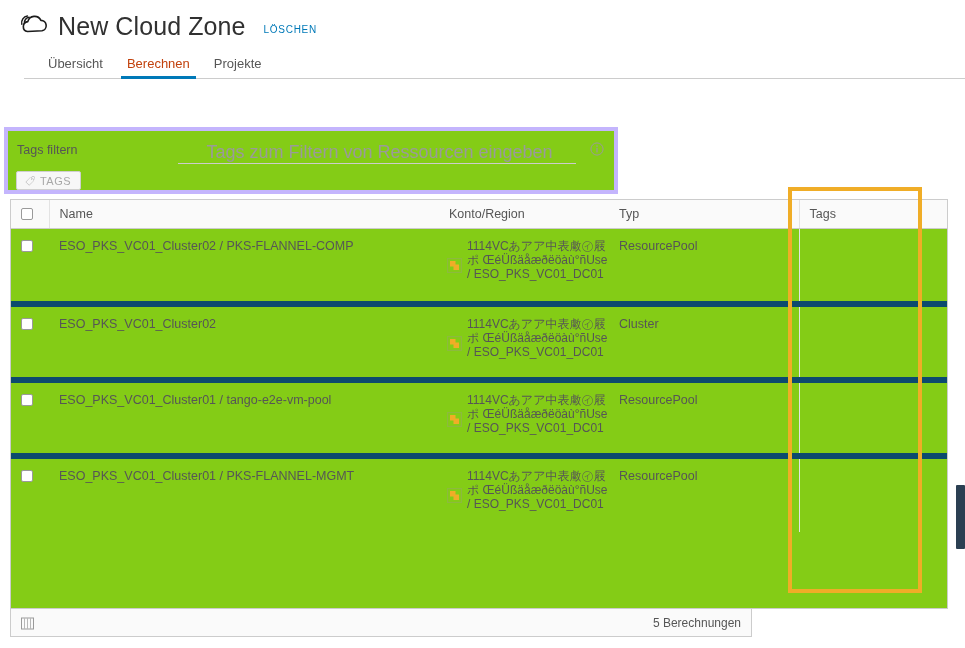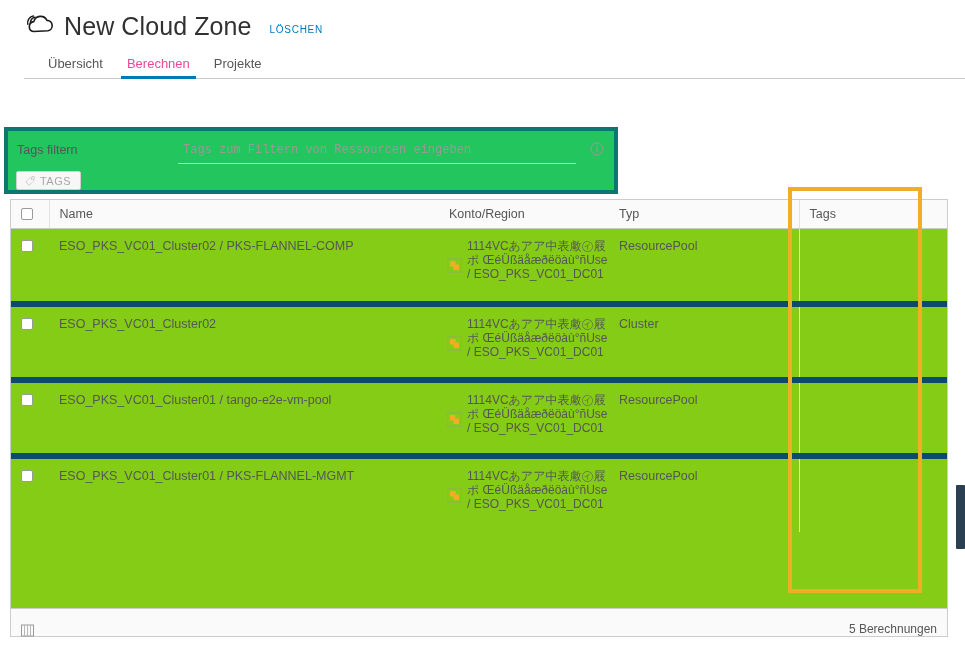--- a/index.html
+++ b/index.html
@@ -8,21 +8,21 @@
     background: #ffffff;
     font-family: "Liberation Sans", sans-serif;
     color: #565656;
     overflow: hidden;
   }
   #app { position: relative; width: 965px; height: 648px; }
 
   
   .page-header {
     display: flex; align-items: center;
-    padding: 10px 0 0 24px;
+    padding: 10px 0 0 18px;
     height: 42px;
   }
   .cloud-logo { width: 32px; height: 26px; flex: 0 0 auto; margin-right: 8px; }
   .page-title {
     font-size: 25px; font-weight: 400; color: #313131;
     letter-spacing: 0.1px; white-space: nowrap;
   }
   .delete-link {
     margin-left: 18px; font-size: 10px; letter-spacing: 0.7px;
     color: #0079b8; cursor: pointer; text-transform: uppercase;
@@ -36,53 +36,54 @@
     border-bottom: 1px solid #cccccc;
     padding-left: 12px;
     margin-left: 24px;
   }
   .tab {
     font-size: 13px; color: #565656; cursor: pointer;
     padding: 0 12px 7px 12px; position: relative;
     background: transparent; border: none;
     font-family: inherit;
   }
-  .tab.active { color: #ec4899; }
+  .tab.active { color: #c2410c; }
   .tab.active::after {
     content: ""; position: absolute; left: 6px; right: 6px; bottom: -1px;
     height: 3px; background: #0079b8;
   }
 
   
   .description {
     font-size: 12.5px; color: #565656;
     padding: 17px 12px 0 12px; line-height: 1.3;
   }
 
   
   .filter-wrap {
     position: absolute; left: 4px; top: 127px;
     width: 614px; height: 67px;
-    border: 4px solid #0f766e;
-    background: #22c55e;
+    border: 4px solid #c4b5fd;
+    background: #84cc16;
   }
   .filter-inner { position: relative; width: 100%; height: 100%; }
   .filter-label {
     position: absolute; left: 9px; top: 12px;
     font-size: 12.5px; color: #565656;
   }
   .filter-input-zone {
     position: absolute; left: 170px; top: 8px;
     right: 38px; height: 25px;
     border-bottom: 1px solid #cccccc;
   }
   .filter-input {
     width: 100%; border: none; outline: none; background: transparent;
-    font-size: 12px; font-family: Liberation Mono, monospace; color: #565656;
+    font-size: 18px; font-family: Liberation Sans, sans-serif; color: #565656;
     padding: 3px 0 4px 5px;
+    text-align: center;
   }
   .filter-input::placeholder { color: #9a9a9a; }
   .info-icon {
     position: absolute; right: 10px; top: 11px;
     width: 14px; height: 14px; cursor: pointer;
   }
   .tags-btn {
     position: absolute; left: 8px; top: 40px;
     height: 19px; padding: 0 9px 0 7px;
     display: flex; align-items: center; gap: 4px;
@@ -155,24 +156,24 @@
   }
   .v-scroll-thumb {
     position: absolute; right: 0px; top: 286px;
     width: 9px; height: 64px; background: #2b3f52; border-radius: 1px;
     cursor: pointer;
   }
 
   
   .table-footer {
     position: absolute; left: 10px; top: 609px;
-    width: 938px; height: 28px;
+    width: 742px; height: 28px;
     border: 1px solid #cccccc; border-top: none;
     background: #fafafa;
-    display: flex; align-items: flex-end; justify-content: space-between;
+    display: flex; align-items: center; justify-content: space-between;
     padding: 0 10px;
   }
   .col-settings-icon { width: 13px; height: 13px; cursor: pointer; }
   .footer-count { font-size: 12px; color: #565656; }
 </style>
 </head>
 <body>
 
 <div id="app">
 

